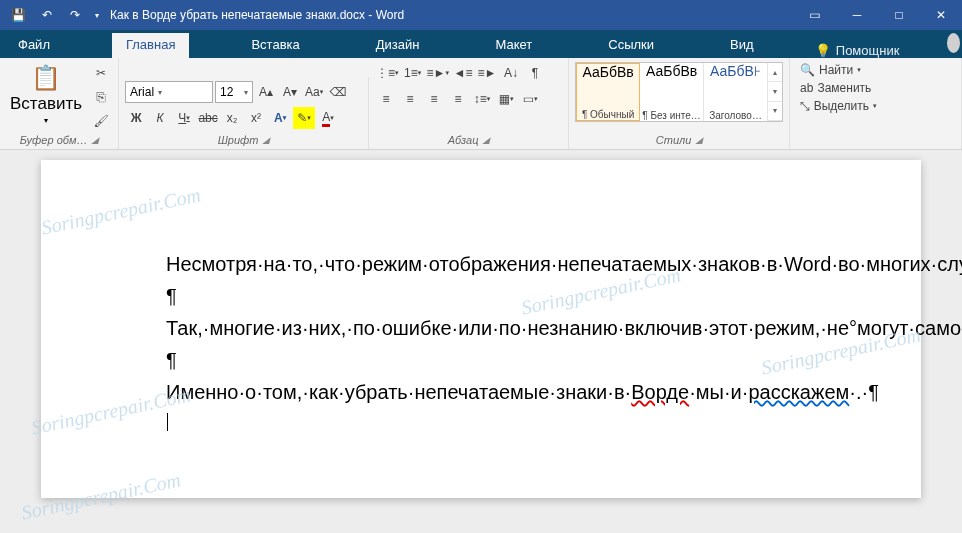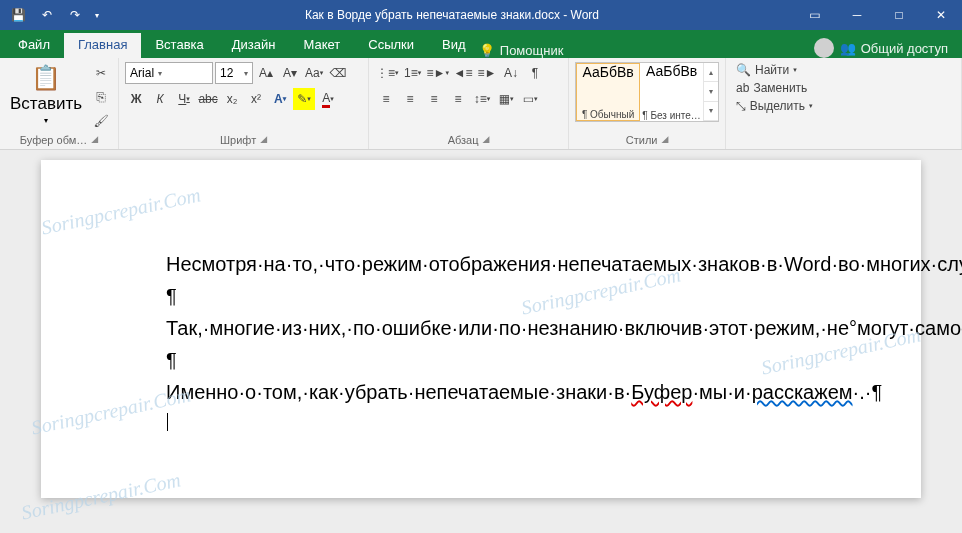--- a/index.html
+++ b/index.html
@@ -2,37 +2,37 @@
 <html><head>
 <meta charset="utf-8">
 <style>
   * { box-sizing: border-box; margin: 0; padding: 0; font-family: "Segoe UI", sans-serif; }
   body { width: 962px; height: 533px; overflow: hidden; background: #fff; }
 
   
   .titlebar { height: 30px; background: #2b579a; display: flex; align-items: center; color: #fff; font-size: 12px; }
   .qat { display: flex; gap: 2px; padding: 0 6px; }
   .qat-btn { width: 26px; height: 26px; display: flex; align-items: center; justify-content: center; color: #fff; cursor: pointer;}
-  .title-center { flex:1; text-align:center; }
+  .title-center { flex:1; }
   .winctrls { display:flex; }
   .winbtn { width: 42px; height: 30px; display:flex;align-items:center;justify-content:center; cursor:pointer;}
 
   
-  .tabs { height: 28px; background:#15803d; display:flex; align-items:flex-end; padding:0 4px; color:#fff; font-size:13px;}
+  .tabs { height: 28px; background:#0c4a6e; display:flex; align-items:flex-end; padding:0 4px; color:#fff; font-size:13px;gap:48px;}
   .tab { padding: 4px 14px 6px; cursor:pointer;}
   .tab.active { background:#f3f3f3; color:#2b579a;}
   .tabs-right { margin-left:auto; display:flex; align-items:center; gap:6px; padding-right:10px;}
   .assist { display:flex;align-items:center;gap:4px;opacity:.9;}
   .persona { width:20px;height:20px;border-radius:50%;background:#d0d0d0;}
 
   
   .ribbon { height: 92px; background:#f3f3f3; display:flex; border-bottom:1px solid #d4d4d4;}
   .group { border-right:1px solid #e1e1e1; padding:4px 6px 0; display:flex; flex-direction:column;}
   .group-body{flex:1;display:flex;align-items:flex-start;gap:4px;}
-  .group-label{font-size:11px;color:#666;text-align:center;padding:2px 0 3px;display:flex;justify-content:center;gap:4px;}
+  .group-label{font-size:11px;color:#666;text-align:center;padding:2px 0 3px;display:flex;justify-content:center;align-items:center;gap:4px;font-style:italic;}
   .dlaunch{font-size:9px;color:#888;cursor:pointer;}
   .rbtn { min-width:22px; height:22px; border:1px solid transparent; display:flex;align-items:center;justify-content:center; font-size:12px; color:#444; cursor:pointer; background:transparent;}
   .sel { height:22px; border:1px solid #ababab; background:#fff; font-size:12px; padding:0 4px; display:flex;align-items:center;gap:4px;}
   .sel .car{font-size:8px;color:#666;}
   .row{display:flex;gap:2px;align-items:center;}
   .col{display:flex;flex-direction:column;gap:2px;}
   .big-paste{display:flex;flex-direction:column;align-items:center;gap:2px;padding:2px 4px;cursor:pointer;}
   .big-paste .ico{font-size:24px;}
   .styles-gal{display:flex;border:1px solid #c5c5c5;background:#fff;}
   .style-item{width:64px;height:58px;border-right:1px solid #e5e5e5;display:flex;flex-direction:column;align-items:center;justify-content:space-between;font-size:10px;color:#444;cursor:pointer;}
@@ -108,21 +108,21 @@
         <div class="rbtn">⎘</div>
         <div class="rbtn">🖌</div>
       </div>
     </div>
     <div class="group-label">
       <span>Буфер обм…</span>
       <span class="dlaunch">◢</span>
     </div>
   </div>
 
-  <div class="group" style="min-width:250px;">
+  <div class="group" style="min-width:250px;margin-top:19px;">
     <div class="group-body col" style="gap:4px;">
       <div class="row">
         <div class="sel" style="width:88px;">
           <span>Arial</span>
             <span class="car">▾</span>
         </div>
         <div class="sel" style="width:38px;justify-content:space-between;">
           <span>12</span>
             <span class="car">▾</span>
         </div>
@@ -212,20 +212,24 @@
   <div class="group">
     <div class="group-body">
       <div class="styles-gal">
         <div class="style-item sel">
           <div class="prev">АаБбВв</div>
           <div>¶ Обычный</div>
         </div>
         <div class="style-item">
           <div class="prev">АаБбВв</div>
           <div>¶ Без инте…</div>
+        </div>
+        <div class="style-item">
+          <div class="prev blue">АаБбВ⊦</div>
+          <div>Заголово…</div>
         </div>
         <div class="gal-more">
           <div>▴</div>
           <div>▾</div>
           <div>▾</div>
         </div>
       </div>
     </div>
     <div class="group-label">
       <span>Стили</span>
@@ -257,21 +261,21 @@
 </div>
 
 <div class="docarea">
   <div class="page">
     <div class="body-text">
       <p>Несмотря·на·то,·что·режим·отображения·непечатаемых·знаков·в·Word·во·многих·случаях·является·очень·полезным,·для·некоторых·пользователей·он·выливается·в·серьезную·проблему.·¶</p>
       <p>¶</p>
       <p>Так,·многие·из·них,·по·ошибке·или·по·незнанию·включив·этот·режим,·не°могут·самостоятельно·разобраться·с·тем,·как·его·отключить.·¶</p>
       <p>¶</p>
       <p>
-        <span>Именно·о·том,·как·убрать·непечатаемые·знаки·в·</span><span class="redwave">Буфер</span><span>·мы·и·</span><span class="bluewave">расскажем</span><span>·.·¶</span><span class="cursor-bar"></span>
+        <span>Именно·о·том,·как·убрать·непечатаемые·знаки·в·</span><span class="redwave">Ворде</span><span>·мы·и·</span><span class="bluewave">расскажем</span><span>·.·¶</span><span class="cursor-bar"></span>
       </p>
     </div>
   </div>
   <div class="watermark" style="top:50px;left:40px;">Soringpcrepair.Com</div>
   <div class="watermark" style="top:130px;left:520px;">Soringpcrepair.Com</div>
   <div class="watermark" style="top:250px;left:30px;">Soringpcrepair.Com</div>
   <div class="watermark" style="top:190px;left:760px;">Soringpcrepair.Com</div>
   <div class="watermark" style="top:335px;left:20px;">Soringpcrepair.Com</div>
 </div>
 

